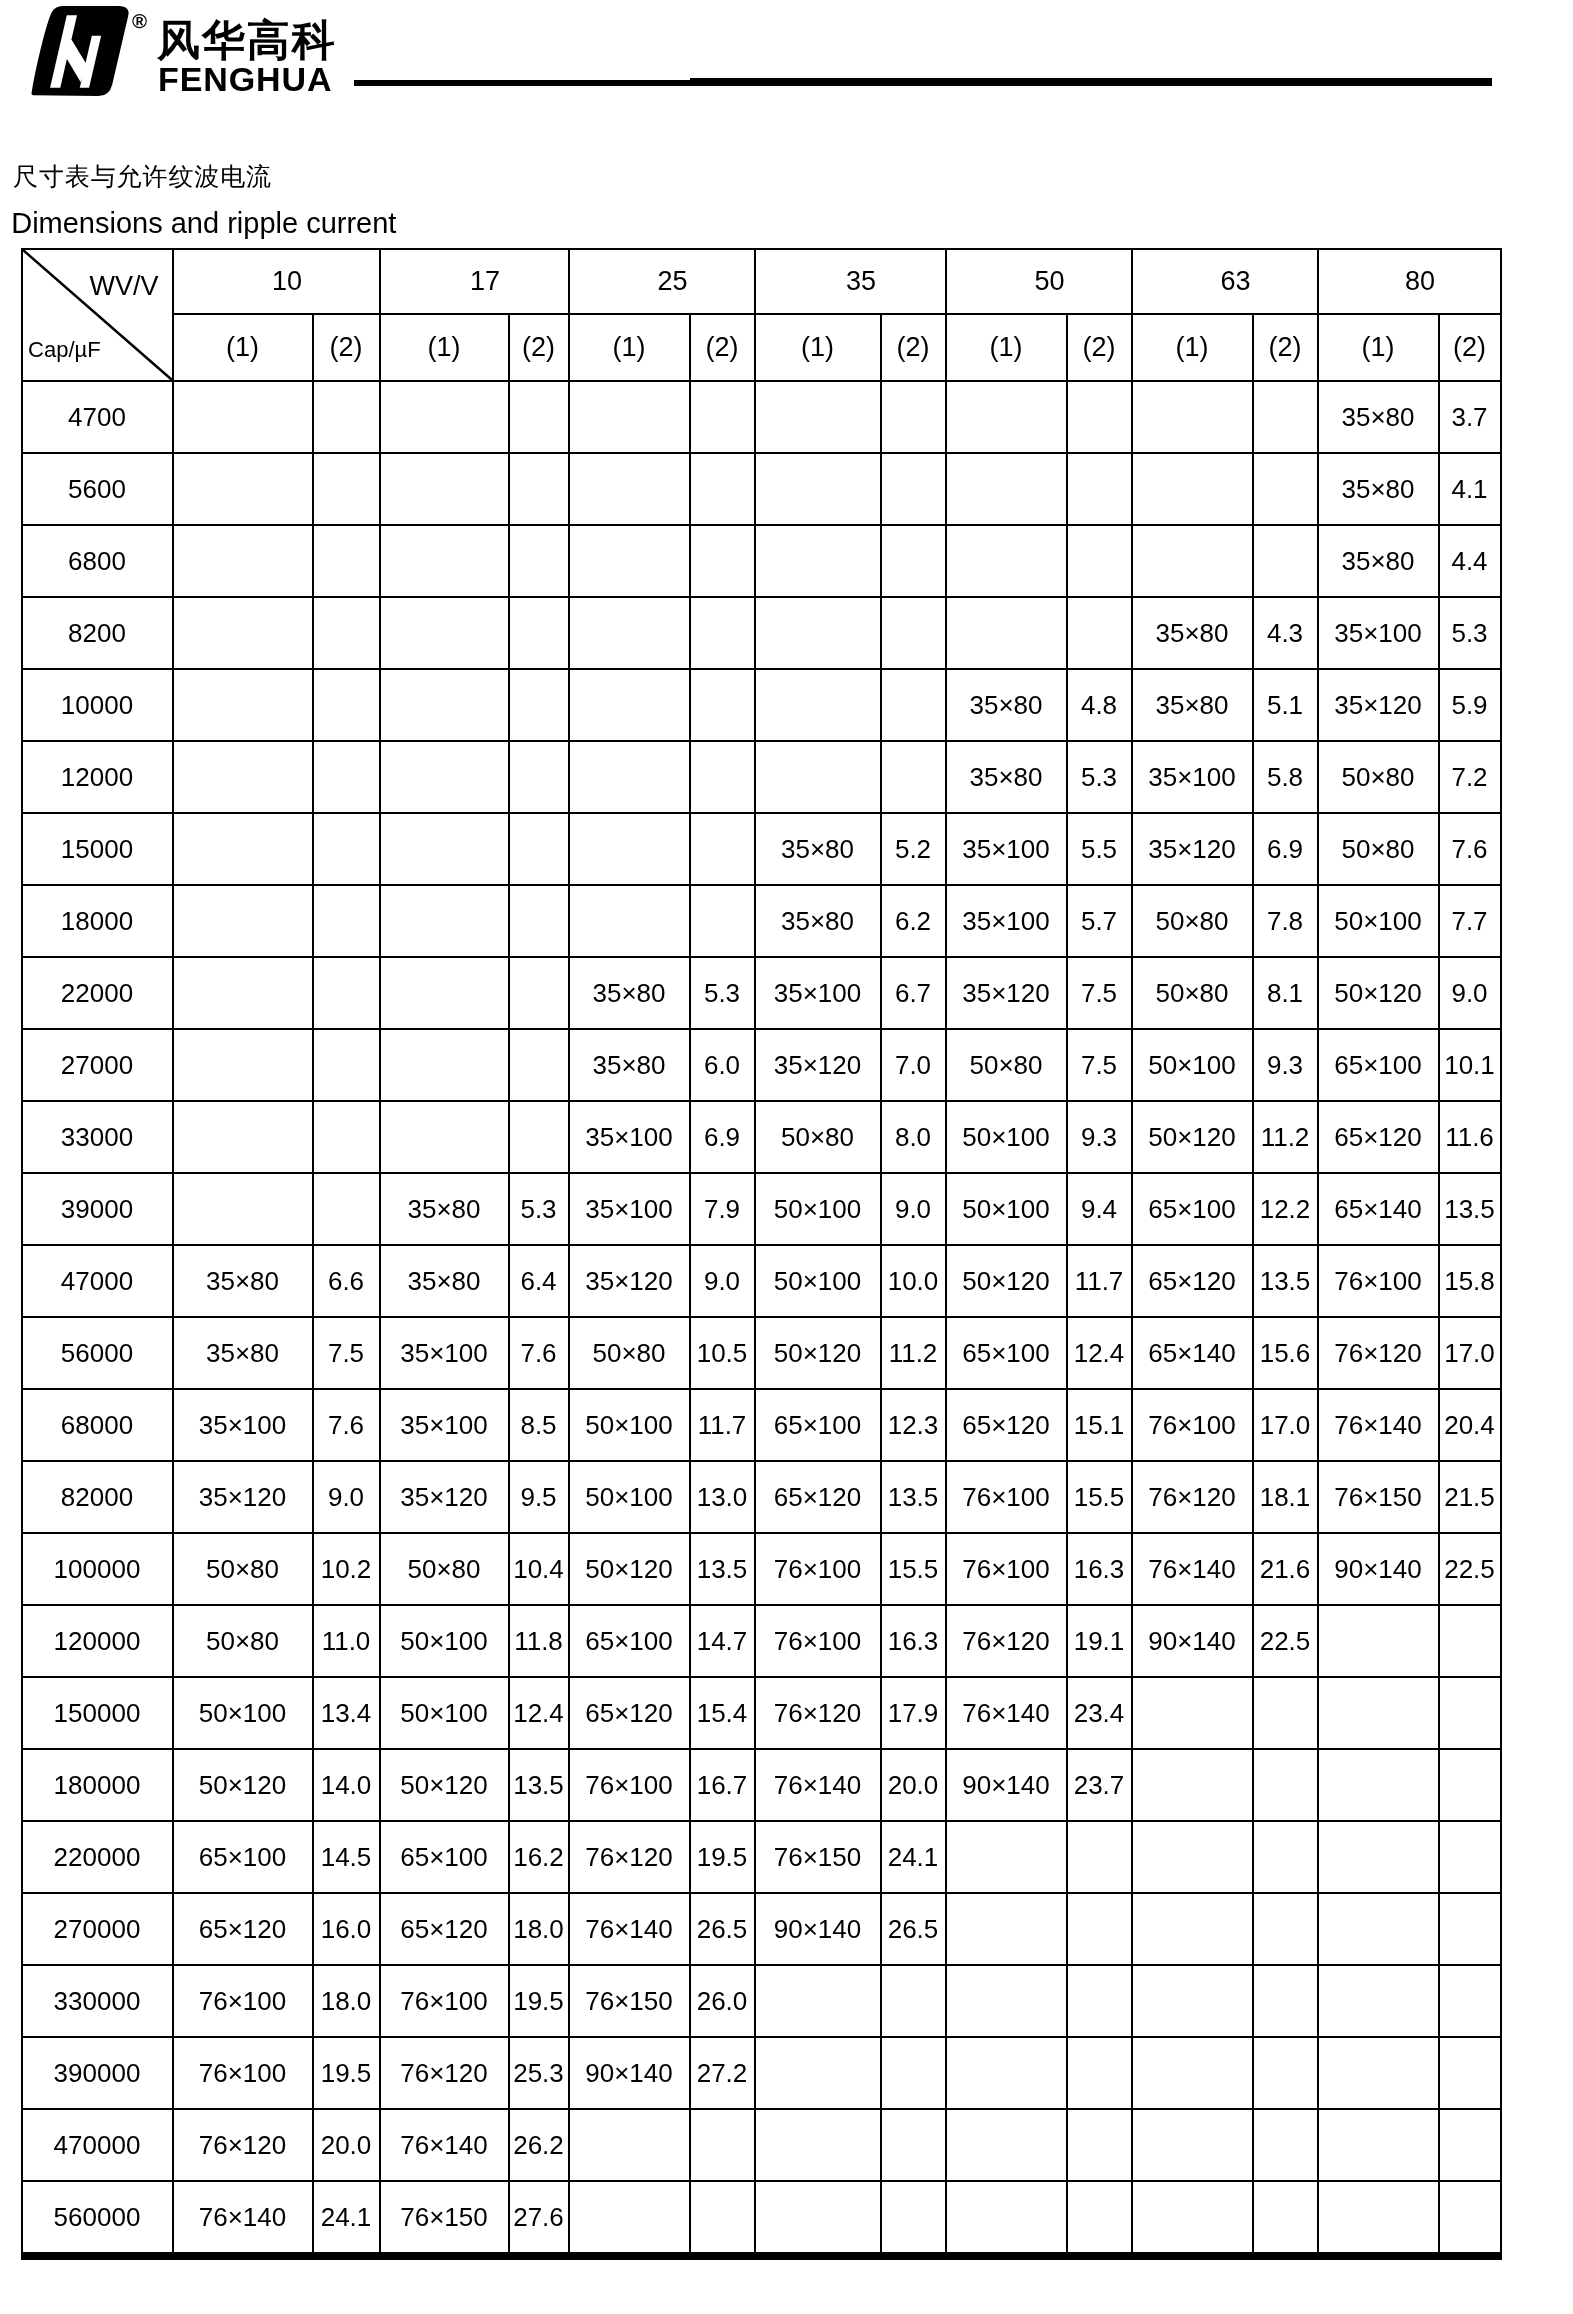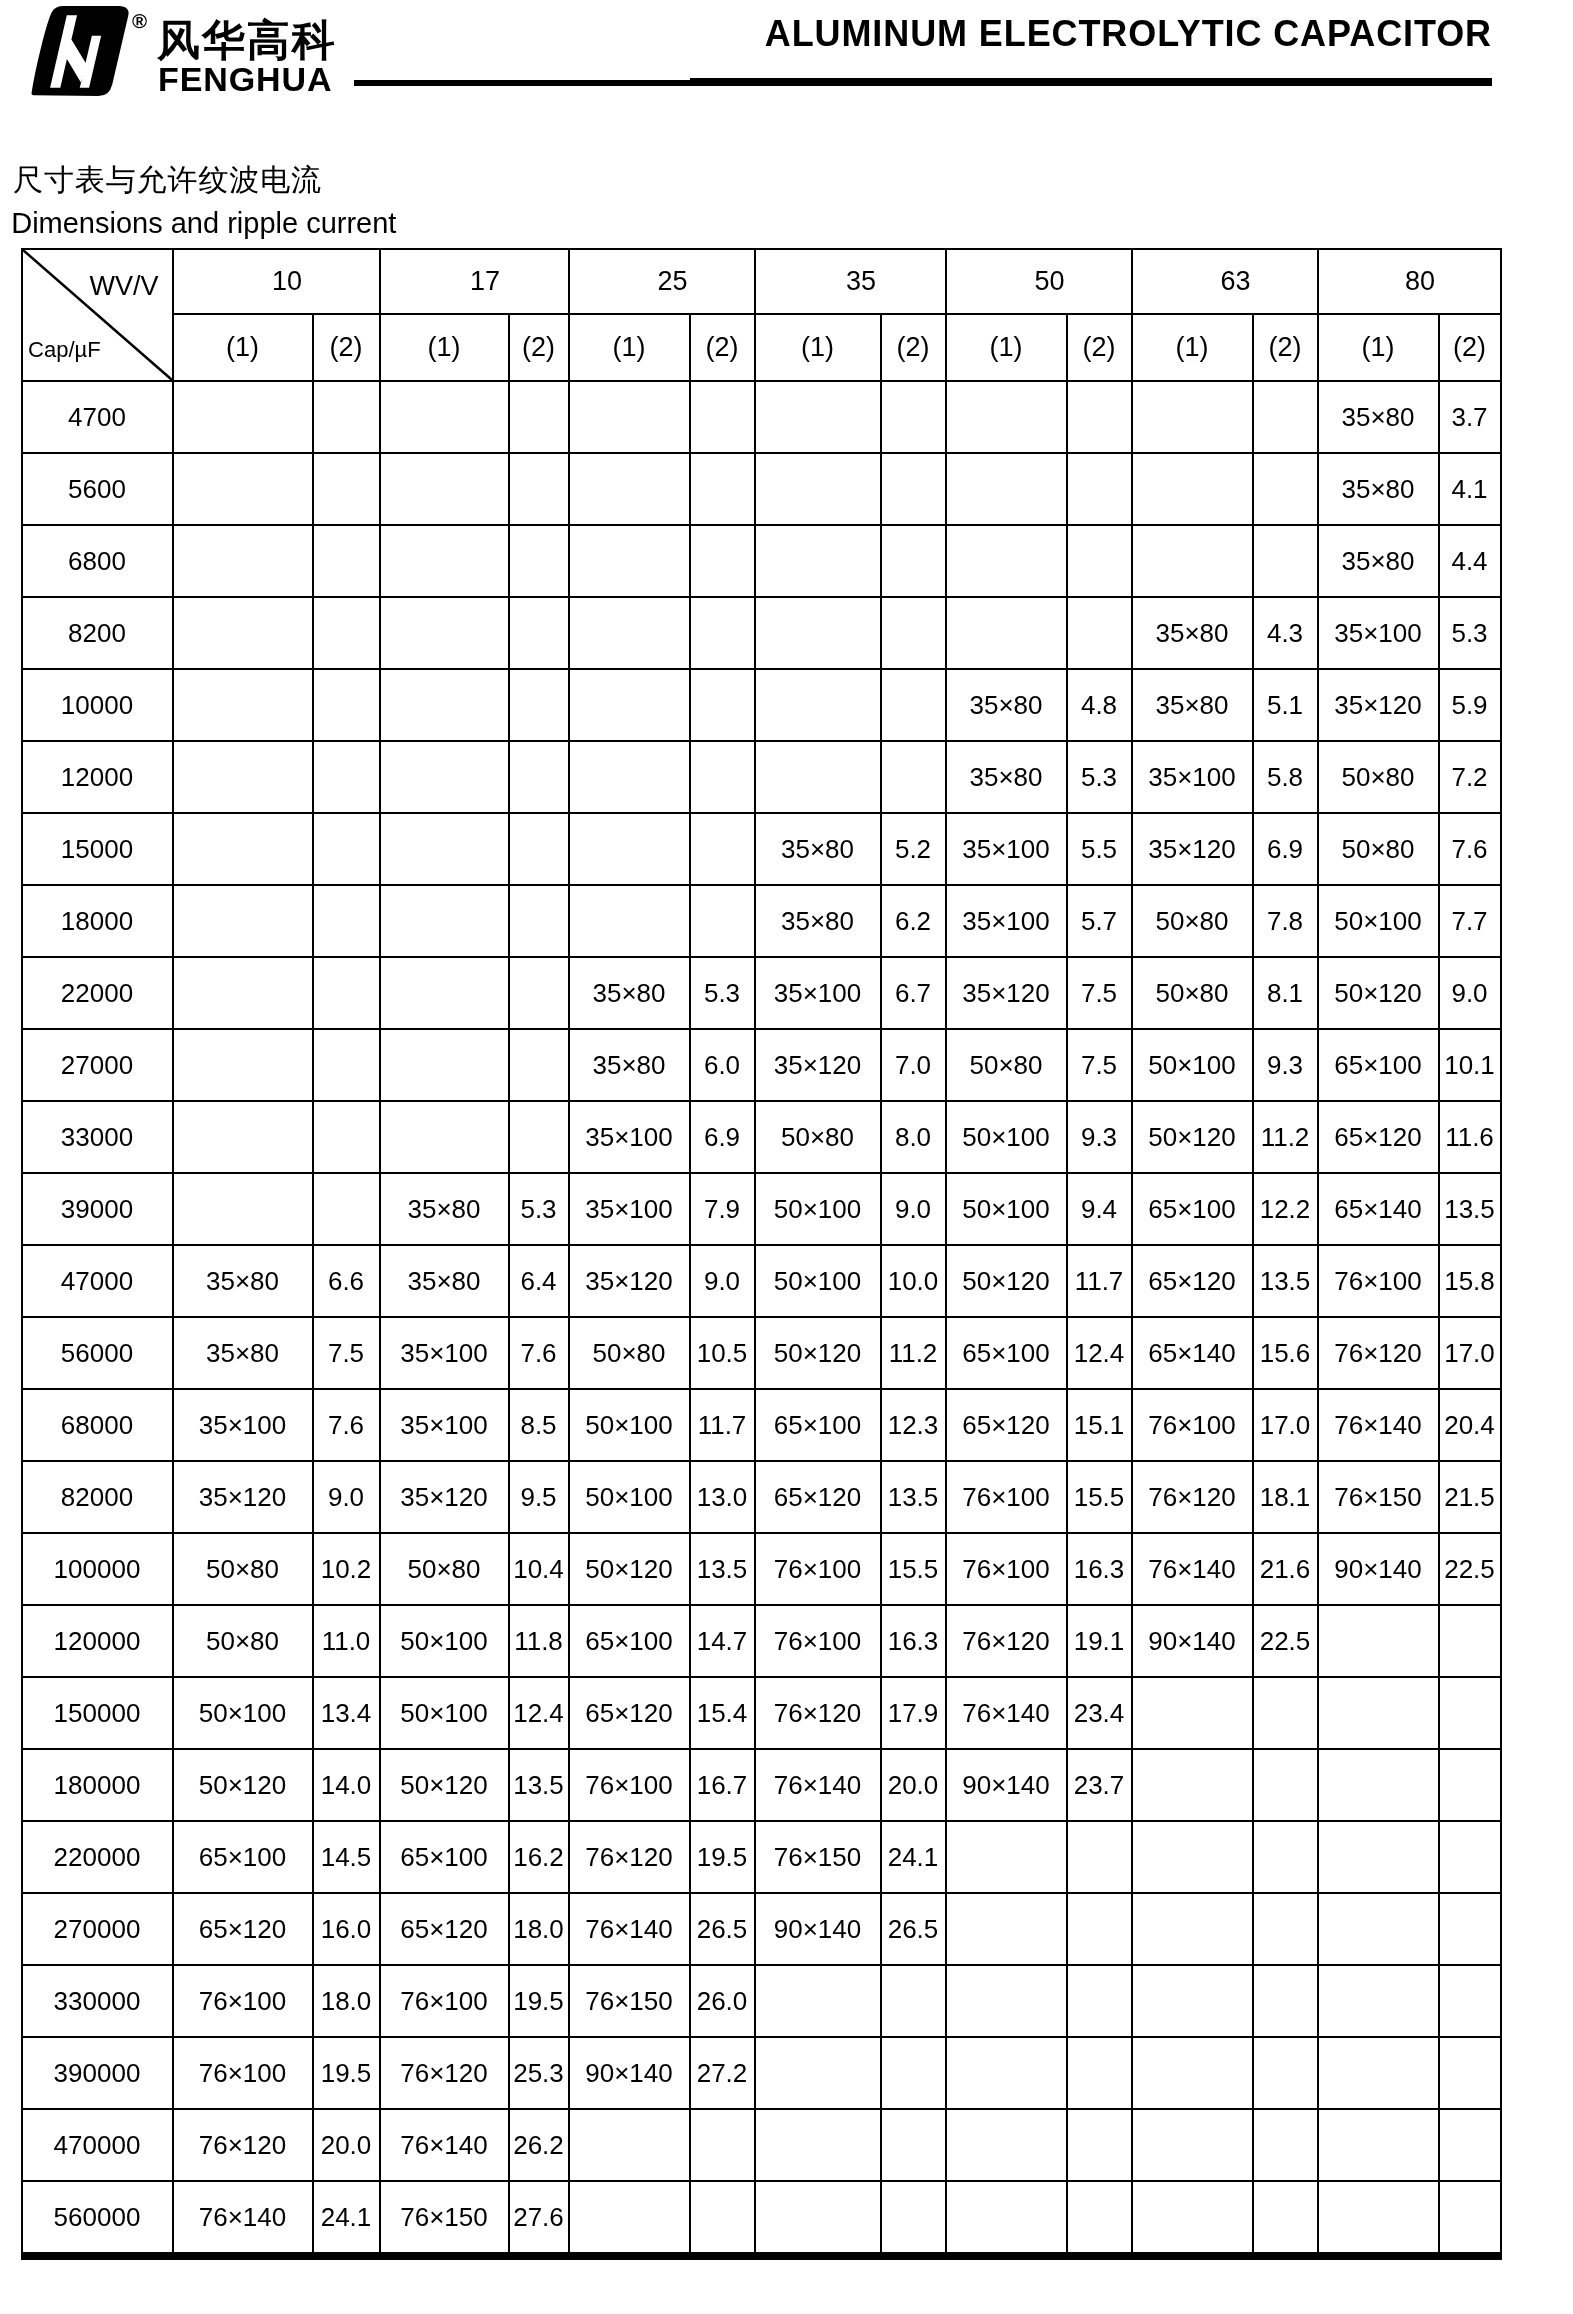--- a/index.html
+++ b/index.html
@@ -9,21 +9,21 @@
   
   .logo-mark{position:absolute;left:22.4px;top:5.6px;}
   .reg-mark{position:absolute;left:132px;top:9.3px;font-size:20.5px;font-weight:bold;}
   .brand-cn{position:absolute;left:157px;top:18.6px;font-size:43px;font-weight:900;letter-spacing:1.9px;line-height:1;}
   .brand-en{position:absolute;left:158px;top:62px;font-size:34px;font-weight:700;letter-spacing:0.9px;line-height:1;}
   .doc-title{position:absolute;right:82px;top:13px;font-size:36px;font-weight:700;letter-spacing:0.9px;white-space:nowrap;}
   .rule-a{position:absolute;left:354px;top:80px;width:336px;height:5.6px;background:#000;}
   .rule-b{position:absolute;left:690px;top:78px;width:802px;height:8.4px;background:#000;}
 
   
-  .sec-cn{position:absolute;left:13px;top:160px;font-size:30px;font-weight:500;letter-spacing:0.9px;}
+  .sec-cn{position:absolute;left:13px;top:160px;font-size:25px;font-weight:500;letter-spacing:0.9px;}
   .sec-en{position:absolute;left:11.2px;top:207px;font-size:29px;font-weight:400;}
 
   
   table.cap-table{position:absolute;left:20.5px;top:248px;border-collapse:collapse;table-layout:fixed;
     border:2.8px solid #000;border-bottom:8.4px solid #000;}
   .cap-table th,.cap-table td{border:2.8px solid #000;text-align:center;vertical-align:middle;
     padding:0;font-weight:400;background:#fff;overflow:hidden;white-space:nowrap;}
   .cap-table thead tr.vrow th{height:63px;font-size:27px;padding-left:22px;}
   .cap-table thead tr.srow th{height:65px;font-size:27px;}
   .cap-table tbody td{height:70px;font-size:26px;}
@@ -44,21 +44,20 @@
     <svg width="110" height="91" viewBox="0 0 118 98">
       <path d="M12 94 C16 68 28 18 34 7 C36 3 40 2 45 2 L104 2 C111 2 114 5 112 11 L95 84 C93 92 89 95 82 95 Z" fill="#000" stroke="#000" stroke-width="4" stroke-linejoin="round"></path>
       <path d="M30 88 L48 10 L59 10 L41 88 Z" fill="#fff"></path>
       <path d="M44 50 L63 82 L70 64 L53 36 Z" fill="#fff"></path>
       <path d="M62 88 L75 32 L85 32 L72 88 Z" fill="#fff"></path>
     </svg>
   </div>
   <div class="reg-mark">®</div>
   <div class="brand-cn">风华高科</div>
   <div class="brand-en">FENGHUA</div>
-  <div class="doc-title">ALUMINUM ELECTROLYTIC CAPACITOR</div>
   <div class="rule-a"></div>
   <div class="rule-b"></div>
 
   <div class="sec-cn">尺寸表与允许纹波电流</div>
   <div class="sec-en">Dimensions and ripple current</div>
 
   <table class="cap-table">
     <colgroup>
       <col style="width:151px">
       <col style="width:140px">

